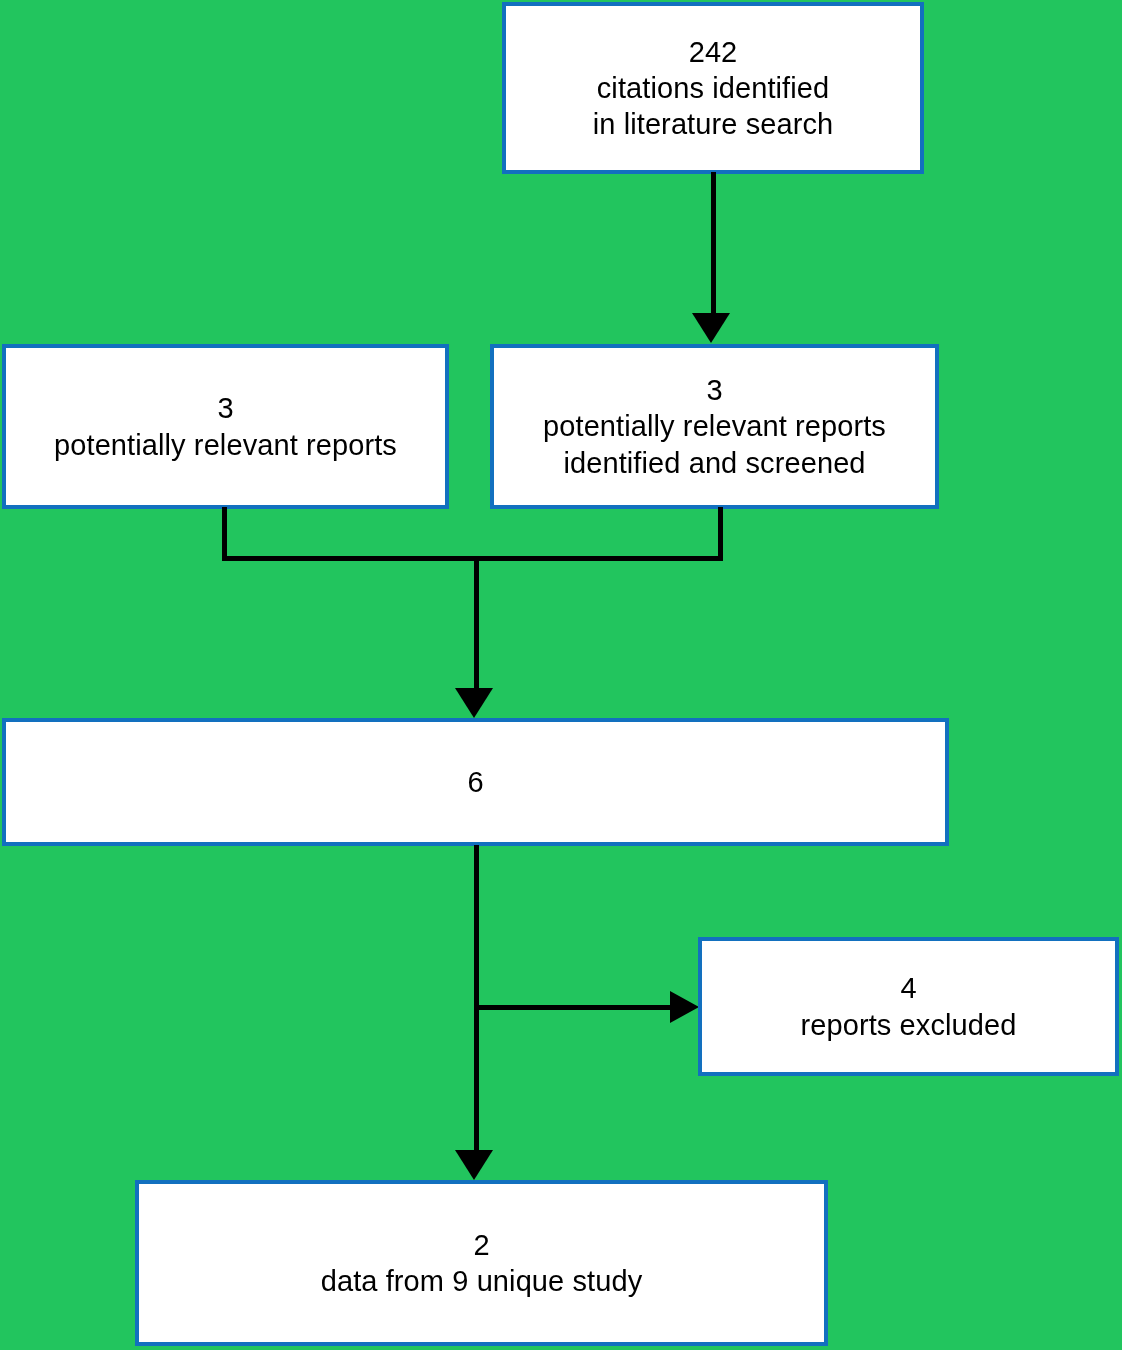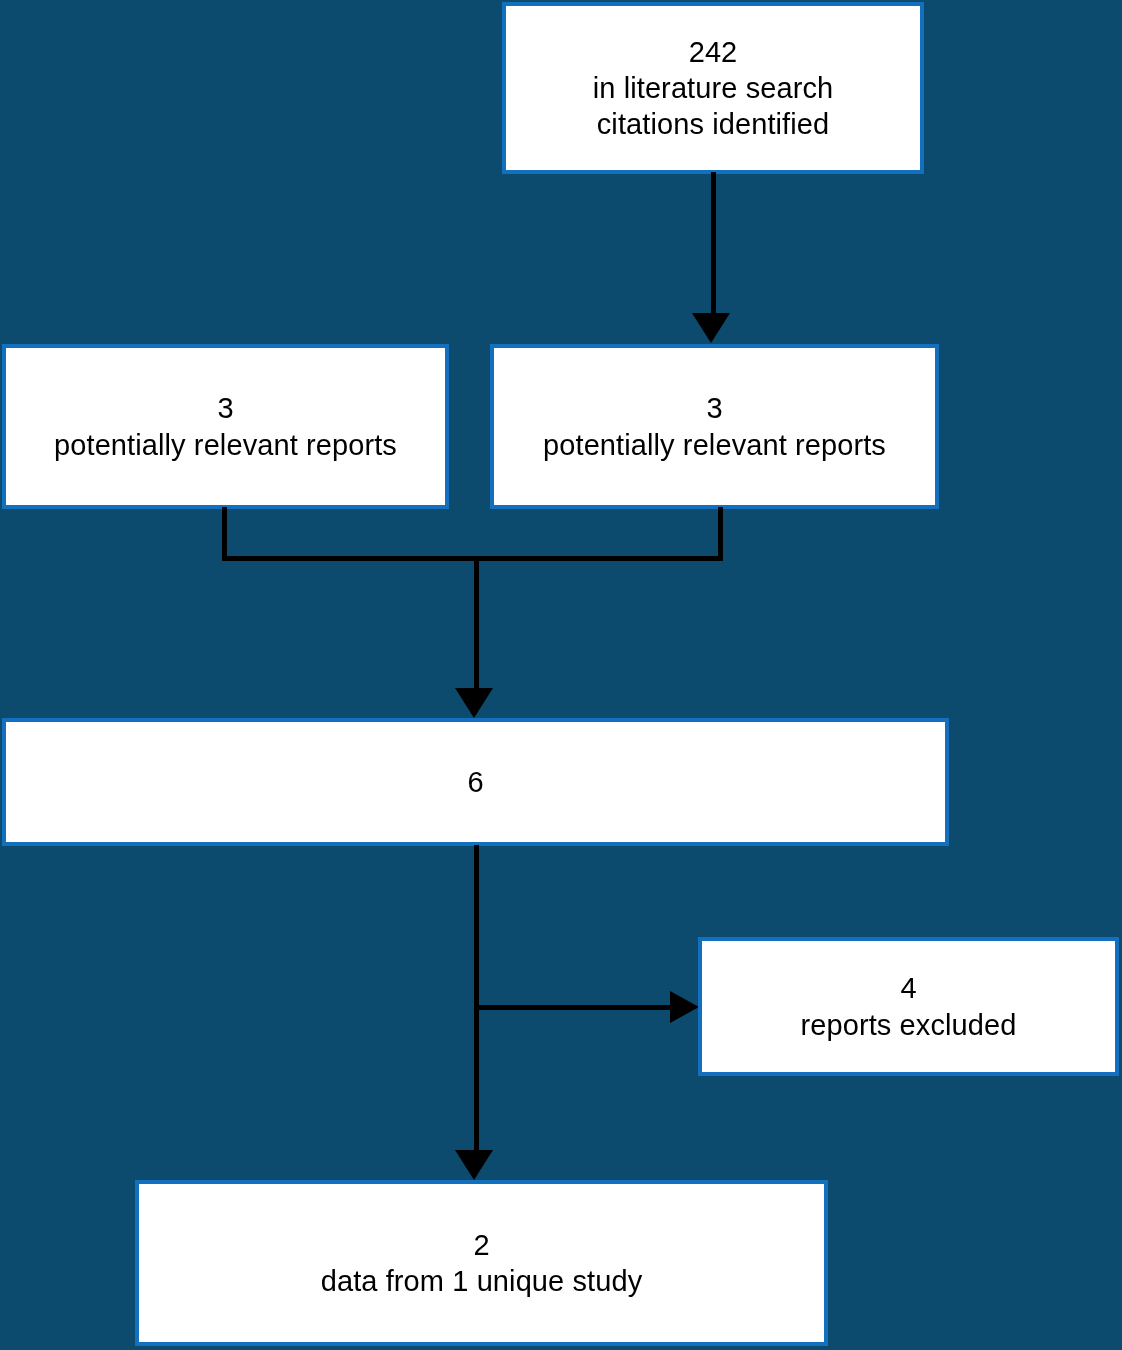--- a/index.html
+++ b/index.html
@@ -9,21 +9,21 @@
   }
   body {
     font-family: "Liberation Sans", "DejaVu Sans", sans-serif;
     -webkit-font-smoothing: antialiased;
   }
   #flow-root {
     position: relative;
     width: 1122px;
     height: 1350px;
     overflow: hidden;
-    background: #0c4a6e;
+    background: #22c55e;
   }
   .flow-box {
     position: absolute;
     box-sizing: border-box;
     background: #ffffff;
     border: 4px solid #1270bf;
     display: flex;
     flex-direction: column;
     align-items: center;
     justify-content: center;
@@ -87,35 +87,36 @@
   #conn-b-branch-h{ left: 474px; top: 1005px; width: 200px; }
   #conn-b-branch-head { left: 670px; top: 991px; }
 </style>
 </head>
 <body>
 
 <div id="flow-root">
 
   <div class="flow-box" id="box-citations">
     <span class="ln">242</span>
+    <span class="ln">citations identified</span>
     <span class="ln">in literature search</span>
-    <span class="ln">citations identified</span>
   </div>
 
   <div class="conn vline" id="conn-a1-v"></div>
   <div class="arrowhead-down" id="conn-a1-head"></div>
 
   <div class="flow-box" id="box-other-src">
     <span class="ln">3</span>
     <span class="ln">potentially relevant reports</span>
   </div>
 
   <div class="flow-box" id="box-screened">
     <span class="ln">3</span>
     <span class="ln">potentially relevant reports</span>
+    <span class="ln">identified and screened</span>
   </div>
 
   <div class="conn vline" id="conn-m-left-v"></div>
   <div class="conn vline" id="conn-m-right-v"></div>
   <div class="conn hline" id="conn-m-h"></div>
   <div class="conn vline" id="conn-m-trunk"></div>
   <div class="arrowhead-down" id="conn-m-head"></div>
 
   <div class="flow-box" id="box-total">
     <span class="ln">6</span>
@@ -126,16 +127,16 @@
   <div class="arrowhead-right" id="conn-b-branch-head"></div>
   <div class="arrowhead-down" id="conn-b-head"></div>
 
   <div class="flow-box" id="box-excluded">
     <span class="ln">4</span>
     <span class="ln">reports excluded</span>
   </div>
 
   <div class="flow-box" id="box-included">
     <span class="ln">2</span>
-    <span class="ln">data from 1 unique study</span>
+    <span class="ln">data from 9 unique study</span>
   </div>
 
 </div>
 
 </body></html>

